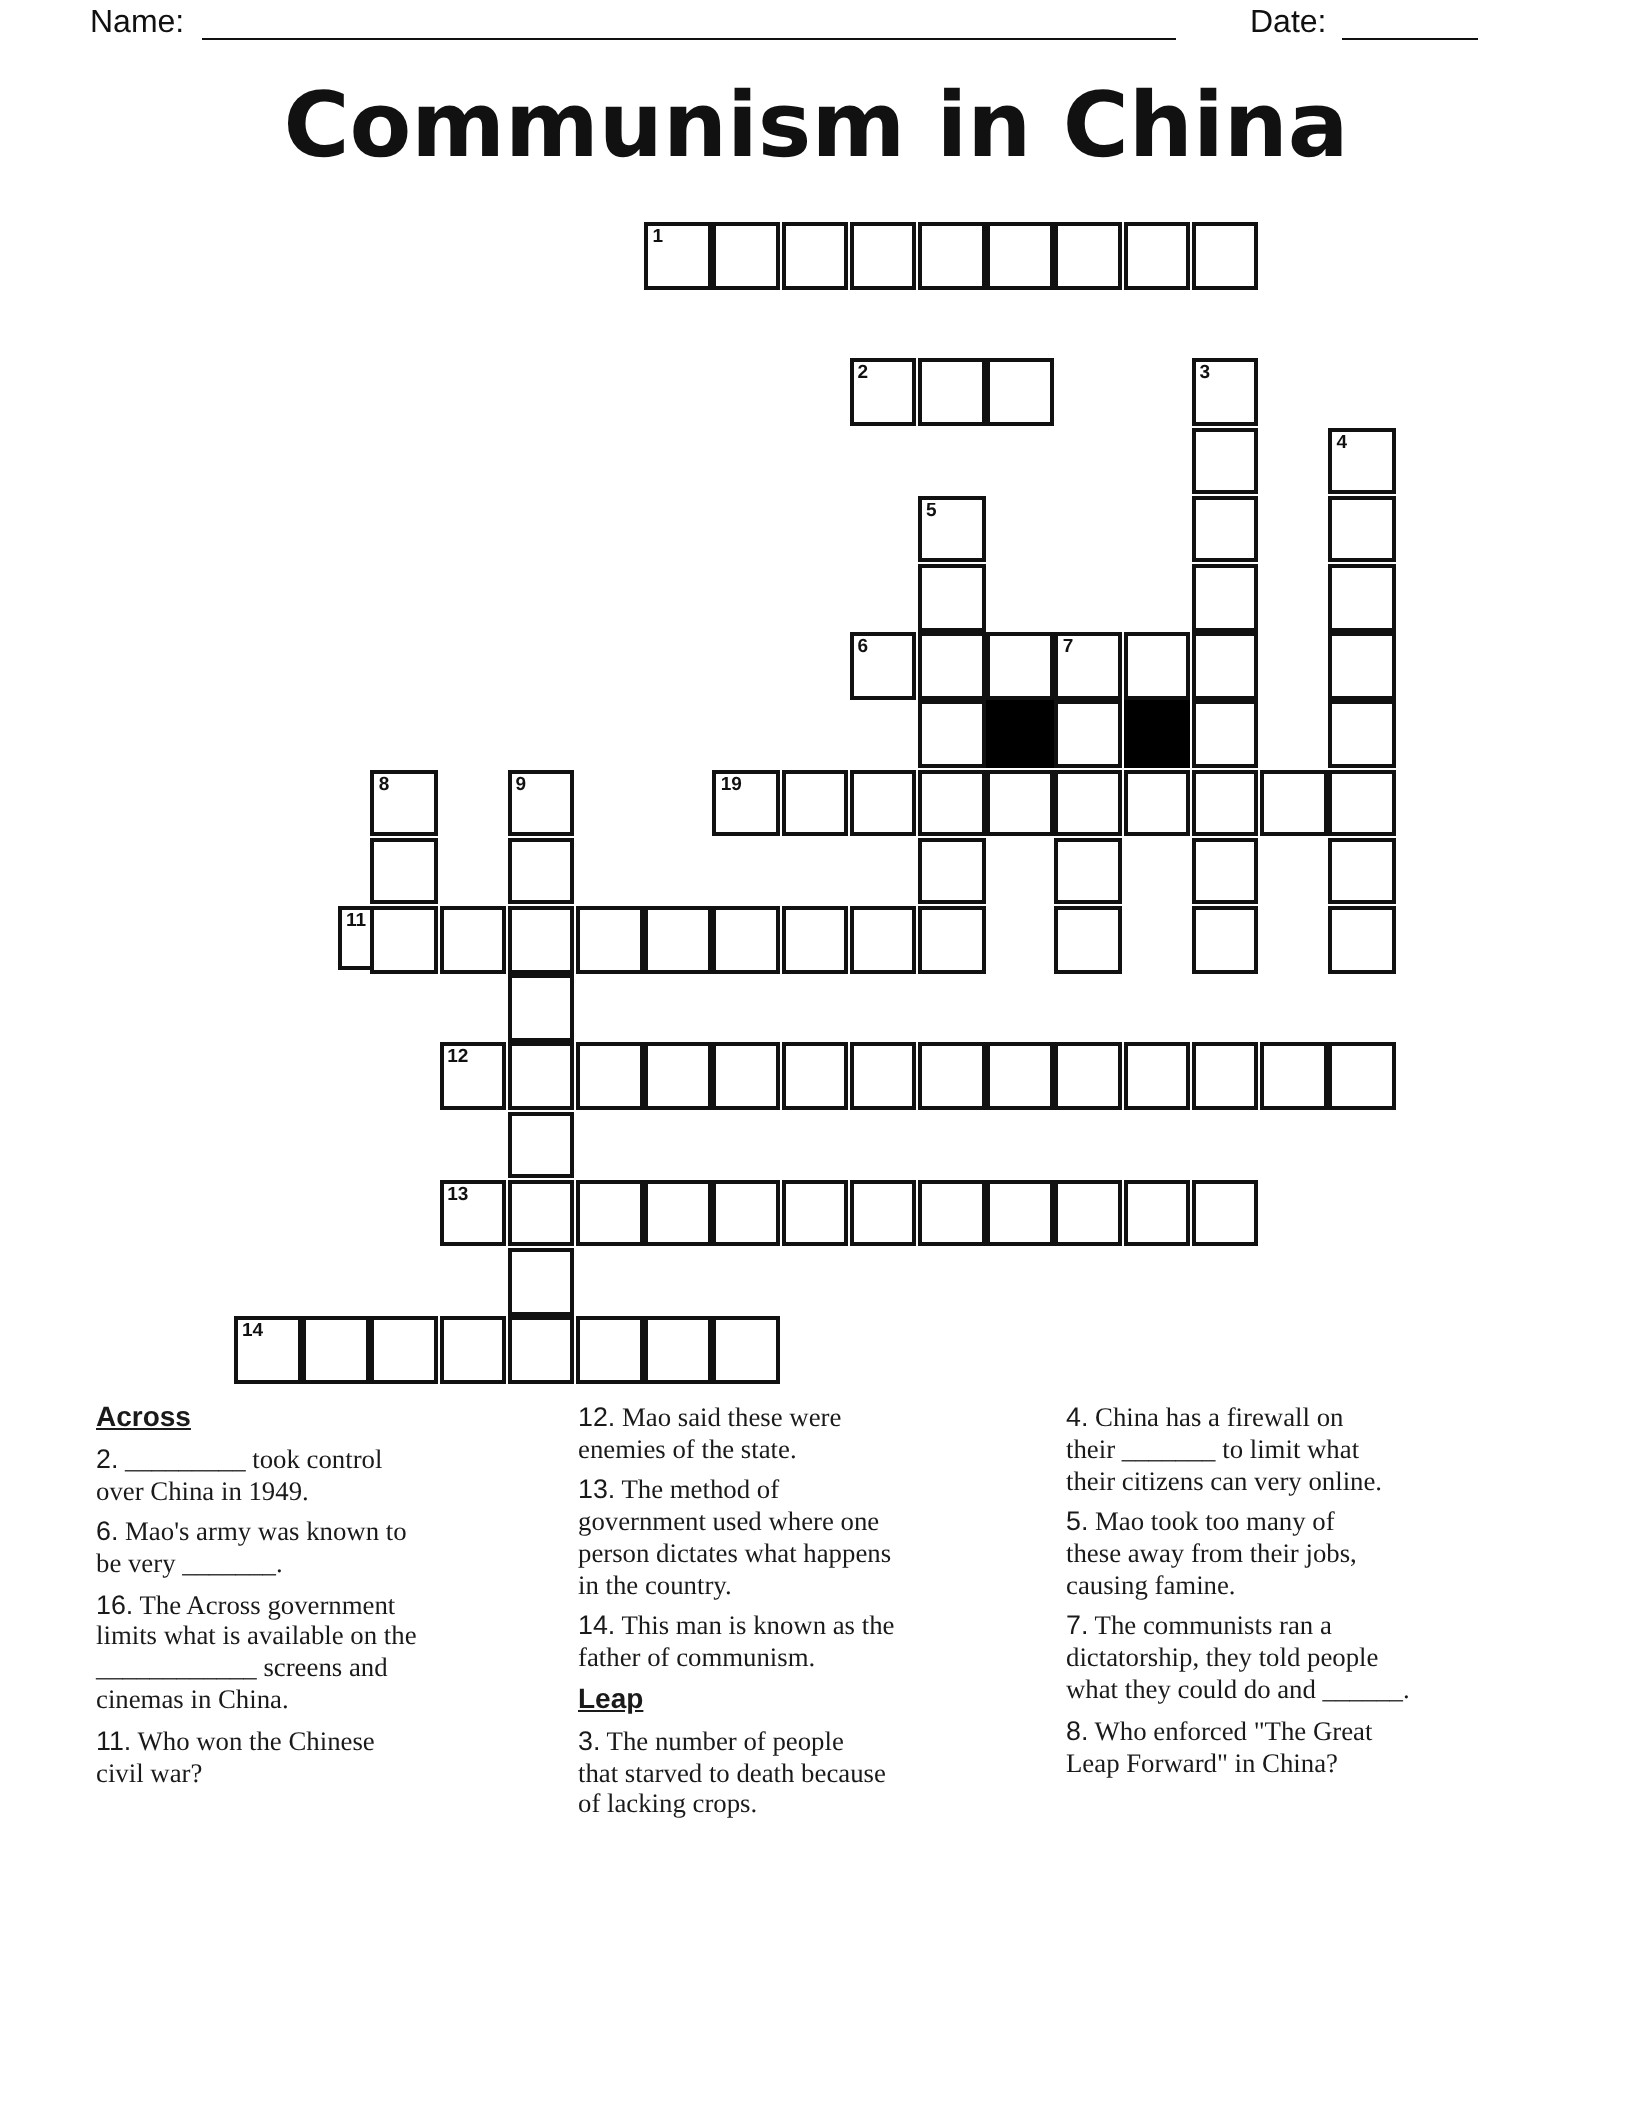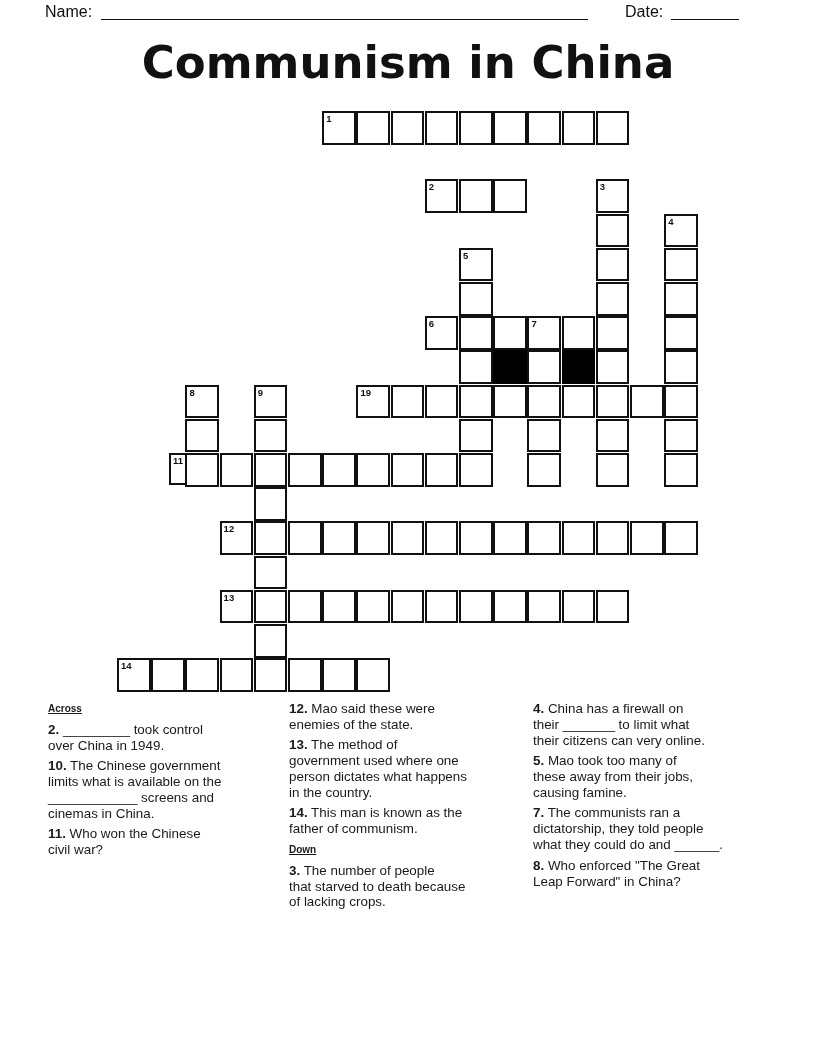--- a/index.html
+++ b/index.html
@@ -12,24 +12,24 @@
   
   .title{left:0;top:36px;width:816px;text-align:center;font-size:45px;font-weight:bold;
          color:#111;letter-spacing:0px;font-family:"DejaVu Sans","Liberation Sans",sans-serif;}
   
   #grid{left:0;top:0;width:816px;height:1056px;}
   .cell{position:absolute;box-sizing:border-box;border:2px solid #111;background:#ffffff;}
   .cell.black{background:#000000;border-color:#000000;}
   .cellnum{position:absolute;left:2px;top:0px;font-size:9.5px;font-weight:bold;line-height:11px;color:#111;}
   
   .clue-col{line-height:15.9px;font-size:13.4px;color:#1a1a1a;}
-  .clue-heading{margin:0 0 5px 0;font-size:10px;font-weight:bold;text-decoration:underline;}
+  .clue-heading{margin:0 0 5px 0;font-size:14px;font-weight:bold;text-decoration:underline;}
   .clue{margin:0 0 4.5px 0;}
-  .clue-num{font-weight:bold;}
-  .clue-text{white-space:pre-line;}
+  .clue-num{font-weight:normal;}
+  .clue-text{white-space:pre-line;font-family:Liberation Serif, serif;}
 </style>
 </head>
 <body>
 
 <div class="abs hdr-label" style="left:45px;top:3px;">Name:</div>
 <div class="abs fill-line" style="left:101px;top:1px;width:487px;"></div>
 <div class="abs hdr-label" style="left:625px;top:3px;">Date:</div>
 <div class="abs fill-line" style="left:671px;top:1px;width:68px;"></div>
 
 <div class="abs title">Communism in China</div>
@@ -164,37 +164,39 @@
     <div class="cell" style="left: 253.8px; top: 658.2px; width: 33.5px; height: 33.5px;"></div>
     <div class="cell" style="left: 288px; top: 658.2px; width: 33.5px; height: 33.5px;"></div>
     <div class="cell" style="left: 322.2px; top: 658.2px; width: 33.5px; height: 33.5px;"></div>
     <div class="cell" style="left: 356.4px; top: 658.2px; width: 33.5px; height: 33.5px;"></div>
   </div>
 
 <div class="abs clue-col" style="left:48px;top:701px;width:238px;">
     <p class="clue-heading">Across</p>
     <p class="clue"><span class="clue-num">2.</span><span class="clue-text"> _________ took control
 over China in 1949.</span></p>
-    <p class="clue"><span class="clue-num">10.</span><span class="clue-text"> The Chinese government
+    <p class="clue"><span class="clue-num">6.</span><span class="clue-text"> Mao's army was known to
+be very _______.</span></p>
+    <p class="clue"><span class="clue-num">16.</span><span class="clue-text"> The Across government
 limits what is available on the
 ____________ screens and
 cinemas in China.</span></p>
     <p class="clue"><span class="clue-num">11.</span><span class="clue-text"> Who won the Chinese
 civil war?</span></p>
   </div>
 <div class="abs clue-col" style="left:289px;top:701px;width:242px;">
     <p class="clue"><span class="clue-num">12.</span><span class="clue-text"> Mao said these were
 enemies of the state.</span></p>
     <p class="clue"><span class="clue-num">13.</span><span class="clue-text"> The method of
 government used where one
 person dictates what happens
 in the country.</span></p>
     <p class="clue"><span class="clue-num">14.</span><span class="clue-text"> This man is known as the
 father of communism.</span></p>
-    <p class="clue-heading">Down</p>
+    <p class="clue-heading">Leap</p>
     <p class="clue"><span class="clue-num">3.</span><span class="clue-text"> The number of people
 that starved to death because
 of lacking crops.</span></p>
   </div>
 <div class="abs clue-col" style="left:533px;top:701px;width:248px;">
     <p class="clue"><span class="clue-num">4.</span><span class="clue-text"> China has a firewall on
 their _______ to limit what
 their citizens can very online.</span></p>
     <p class="clue"><span class="clue-num">5.</span><span class="clue-text"> Mao took too many of
 these away from their jobs,

